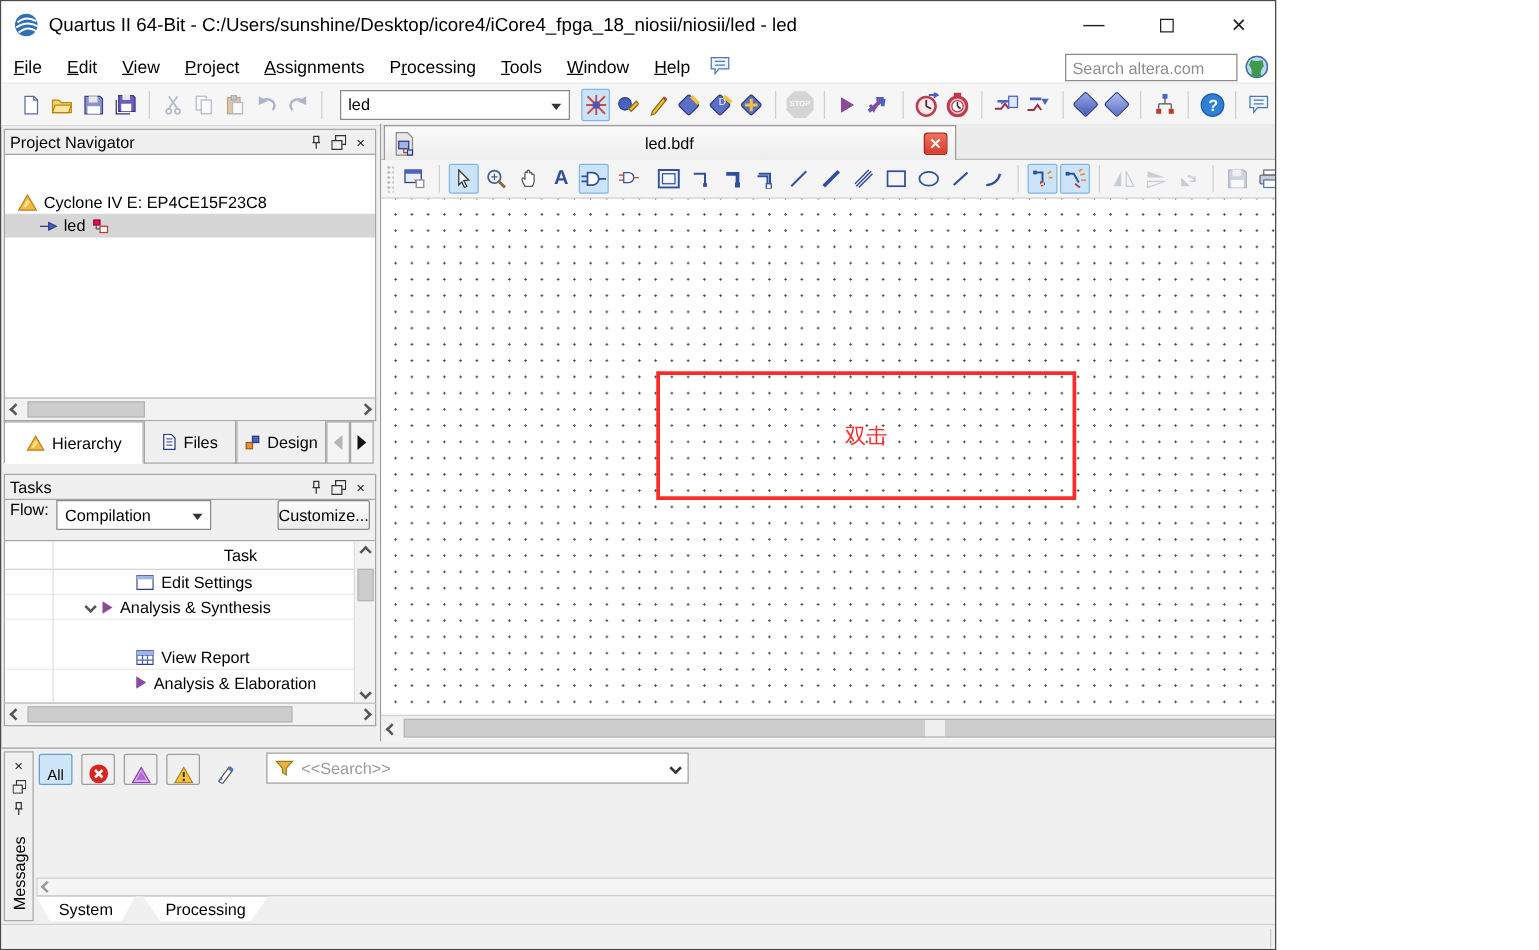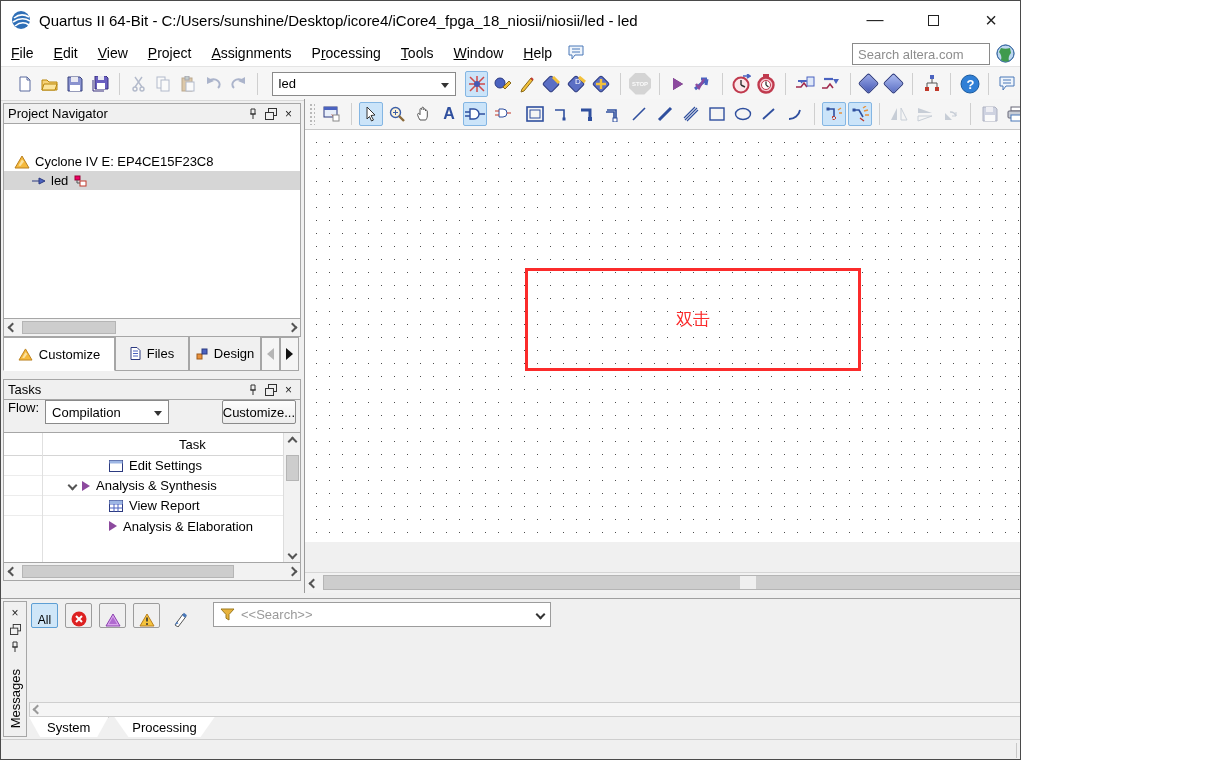--- a/index.html
+++ b/index.html
@@ -415,21 +415,21 @@
             </span>
         </div>
         <div id="pnav-tabs">
           <div class="side-tab active" id="tab-hierarchy">
             <span>
                 <svg width="15" height="13" viewBox="0 0 16 14">
                   <path d="M8 1 L15 13 H1 z" fill="#f5b93c" stroke="#b97f1e"></path>
                   <path d="M4.5 10.5 L8 4.5 l2 2 -3.5 4.5" fill="#fbe2a0"></path>
                 </svg>
               </span>
-            <span>Customize</span>
+            <span>Hierarchy</span>
           </div>
           <div class="side-tab" id="tab-files">
             <span>
                 <svg width="11" height="13" viewBox="0 0 11 13">
                   <path d="M1 0.5 h6 l3 3 v9 H1 z" fill="#fff" stroke="#2c3a80"></path>
                   <path d="M3 4 h5 M3 6.5 h5 M3 9 h5" stroke="#4b63c0"></path>
                 </svg>
               </span>
             <span>Files</span>
           </div>
@@ -491,21 +491,21 @@
                   <rect x="0.5" y="0.5" width="13" height="3" fill="#9db6e4"></rect>
                 </svg>
               </span>
             <span>Edit Settings</span>
           </div>
           <div class="task-row" style="padding-left:65px;">
             <span class="chev down"></span>
             <span class="task-play"></span>
             <span>Analysis &amp; Synthesis</span>
           </div>
-          <div class="task-row" style="padding-left:105px;">
+          <div class="task-row" style="padding-left:105px;margin-top:20px;">
             <span>
                 <svg width="14" height="12" viewBox="0 0 14 12">
                   <rect x="0.5" y="0.5" width="13" height="11" fill="#fff" stroke="#2c3a80"></rect>
                   <path d="M0.5 4 H13.5 M0.5 8 H13.5 M5 0.5 V11.5 M9 0.5 V11.5" stroke="#4b63c0"></path>
                   <rect x="0.5" y="0.5" width="13" height="3.5" fill="#9db6e4"></rect>
                 </svg>
               </span>
             <span>View Report</span>
           </div>
           <div class="task-row" style="padding-left:105px; border-bottom:none;">
@@ -528,20 +528,34 @@
             </span>
           <span class="hthumb" style="left:18px; width:212px;"></span>
           <span class="arr" style="position:absolute; right:0;">
               <span class="chev right"></span>
             </span>
         </div>
       </div>
     </div>
 
     <div id="editor">
+      <div id="ed-tabbar">
+        <div id="ed-tab">
+          <span>
+              <svg width="18" height="20" viewBox="0 0 18 20">
+                <path d="M3 1 h9 l4 4 v14 H3 z" fill="#e8e8e8" stroke="#8a8a8a"></path>
+                <rect x="5" y="8" width="8" height="6" fill="#9db6e4" stroke="#2c3a80"></rect>
+                <path d="M9 14 v3 h5" stroke="#c0392b" fill="none"></path>
+                <rect x="12" y="15" width="4" height="4" fill="#d4dff2" stroke="#2c3a80"></rect>
+              </svg>
+            </span>
+          <span class="ed-title">led.bdf</span>
+          <span id="ed-close">✕</span>
+        </div>
+      </div>
       <div id="ed-toolbar">
         <span class="drag-dots"></span>
         <div class="ebtn">
             <svg width="18" height="16" viewBox="0 0 18 16">
               <rect x="1" y="1" width="13" height="10" fill="#e8effa" stroke="#2c3a80"></rect>
               <rect x="1" y="1" width="13" height="3" fill="#4b63c0"></rect>
               <path d="M8 8 l5 3 -2 1 z" fill="#c0392b"></path>
               <rect x="10" y="9" width="6" height="6" fill="#fff" stroke="#8a8a8a"></rect>
             </svg>
           </div>

